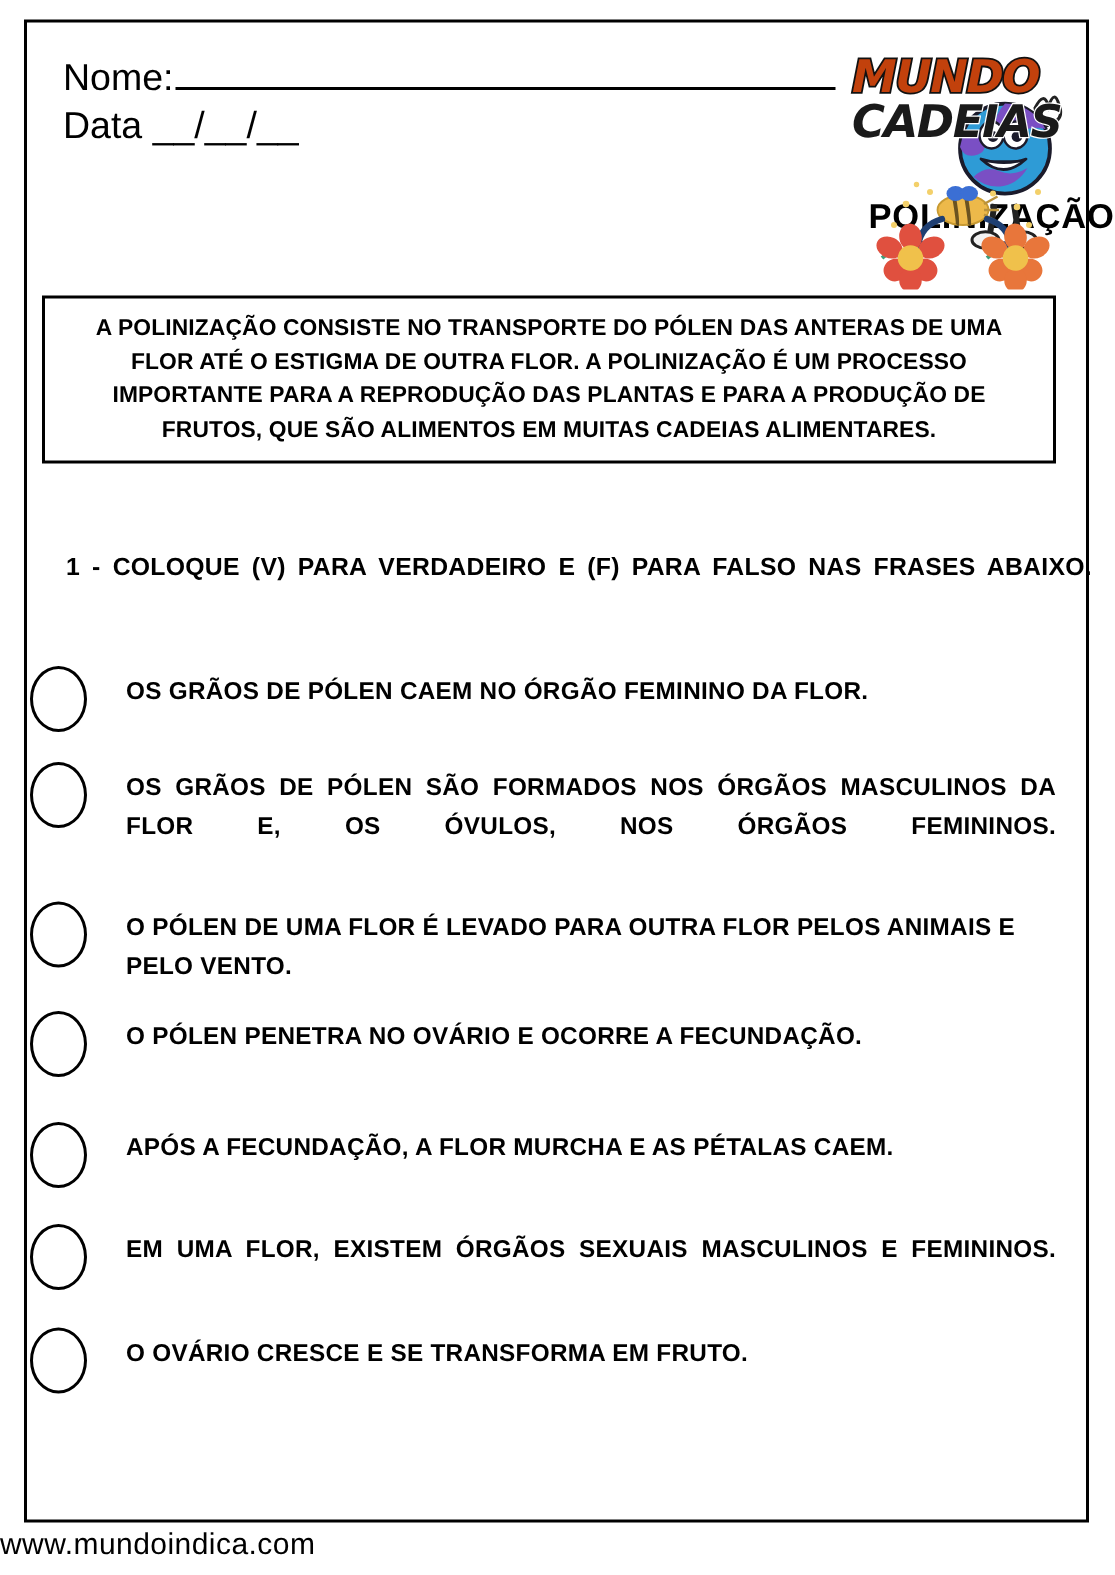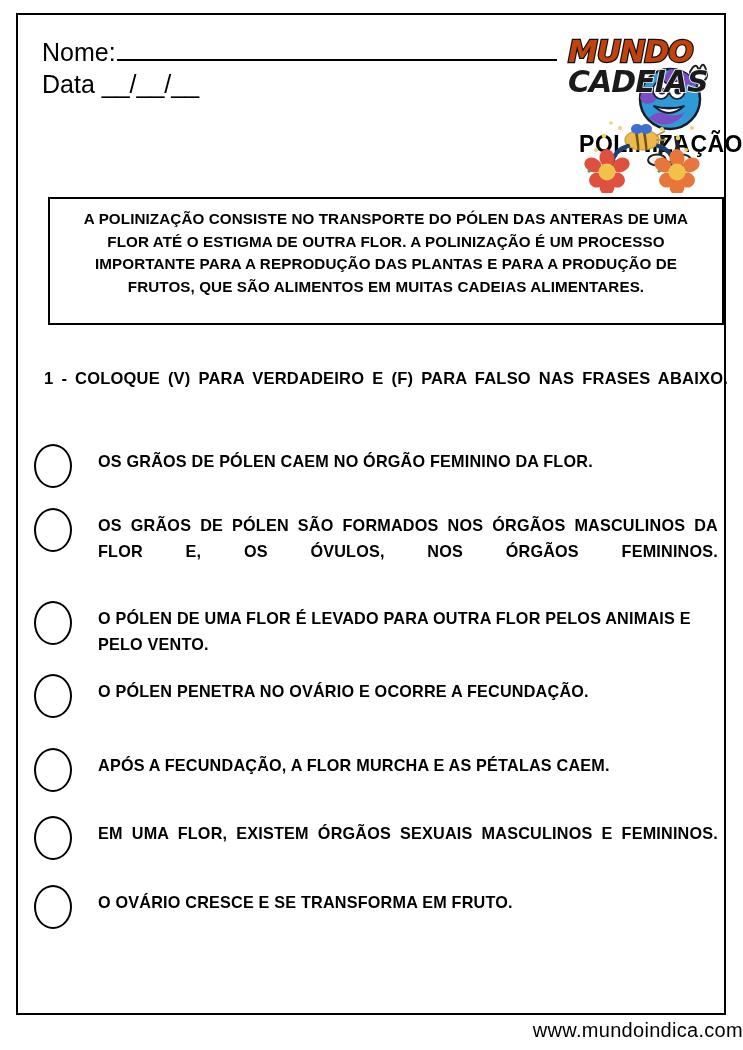--- a/index.html
+++ b/index.html
@@ -101,26 +101,26 @@
   }
   .logo-art {
     position: absolute;
     left: 0;
     top: 0;
   }
 
   
   .definition-box {
     position: absolute;
-    left: 48px;
+    left: 28px;
     top: 197px;
     width: 676px;
     box-sizing: border-box;
     border: 2px solid #000;
-    padding: 9px 14px 25px 14px;
+    padding: 9px 14px 9px 14px;
   }
   .definition-text {
     font-size: 15.2px;
     font-weight: bold;
     text-align: center;
     line-height: 1.48;
     letter-spacing: 0.1px;
   }
 
   
@@ -137,21 +137,21 @@
   }
   .instruction::after {
     content: "";
     display: inline-block;
     width: 100%;
   }
 
   
   .statements {
     position: absolute;
-    left: 34px;
+    left: 20px;
     top: 442px;
     width: 684px;
   }
   .statement-row {
     display: flex;
     align-items: flex-start;
     margin-bottom: 14px;
   }
   .answer-circle {
     flex: 0 0 auto;
@@ -188,21 +188,21 @@
   .statement-row[data-idx="3"] { margin-bottom: 28px; }
   .statement-row[data-idx="4"] { margin-bottom: 22px; }
   .statement-row[data-idx="5"] { margin-bottom: 10px; }
 
   
   .footer {
     position: absolute;
     left: 0;
     top: 1019px;
     width: 743px;
-    text-align: right;
+    text-align: left;
     font-size: 20px;
     font-weight: 400;
     letter-spacing: 0.3px;
   }
 </style>
 </head>
 <body>
 
 <div class="page-border"></div>
 

